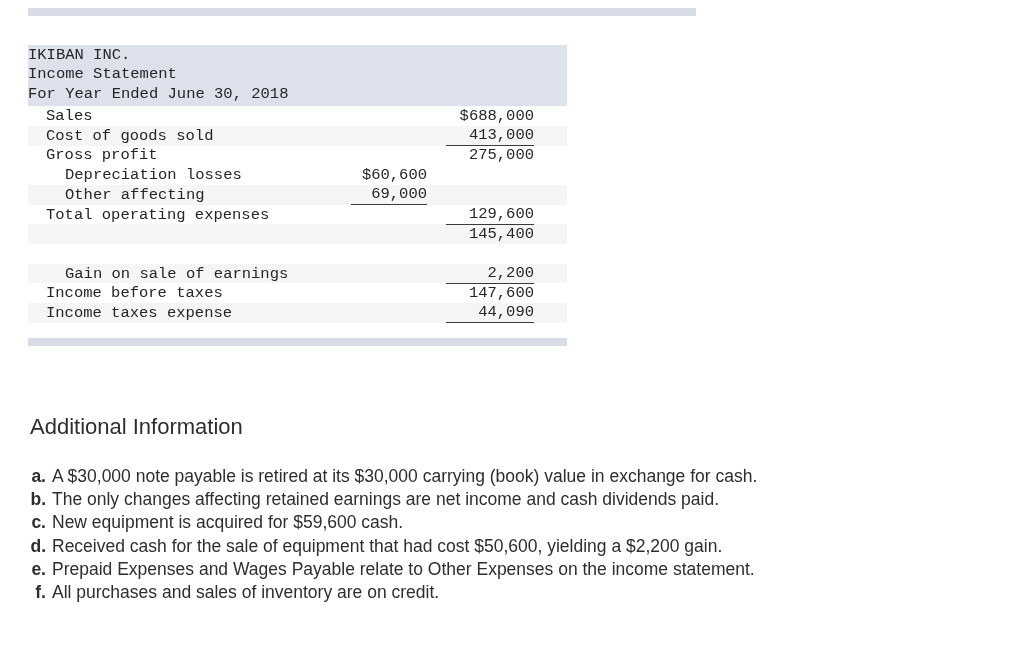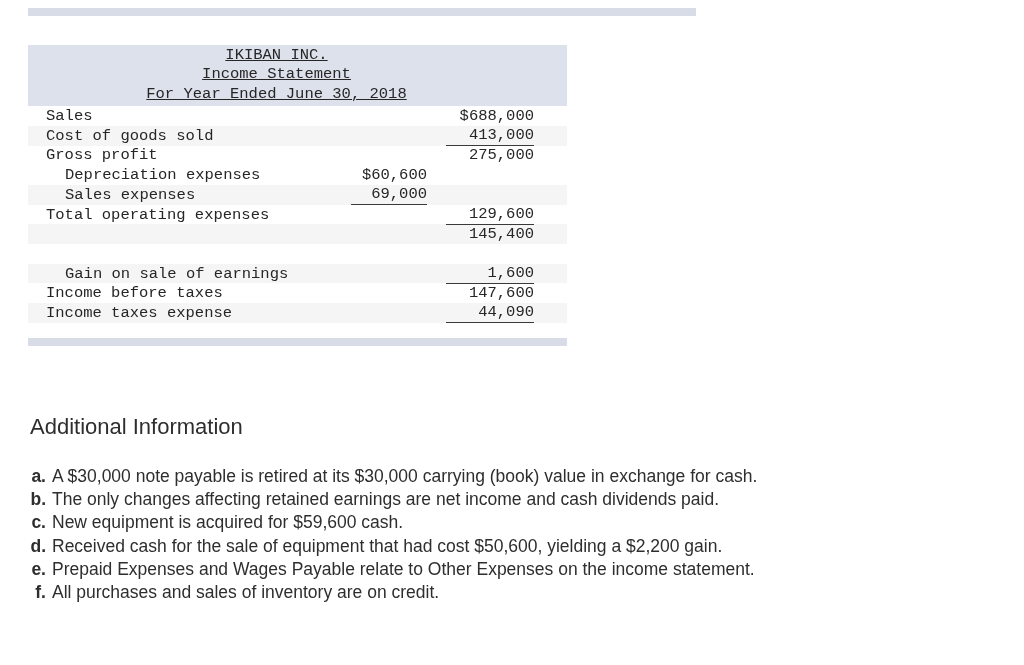--- a/index.html
+++ b/index.html
@@ -12,21 +12,21 @@
   }
   *{margin:0;padding:0;box-sizing:border-box;}
   html,body{width:1024px;height:665px;background:#ffffff;overflow:hidden;}
   body{position:relative;font-family:"Liberation Sans","DejaVu Sans",sans-serif;}
 
   .top-bar{position:absolute;left:28px;top:8px;width:668px;height:8px;background:var(--bar);}
 
   .statement{position:absolute;left:28px;top:45px;width:539px;
              font-family:"Liberation Mono","DejaVu Sans Mono",monospace;
              font-size:15.5px;color:var(--mono-ink);}
-  .stmt-header{background:var(--band);text-align:center;padding:1px 42px 2px 0;text-decoration:underline;}
+  .stmt-header{background:var(--band);padding:1px 42px 2px 0;}
   .stmt-header div{line-height:19.4px;white-space:pre;}
 
   .srow{display:flex;height:19.7px;align-items:center;padding-right:22px;}
   .srow.shaded{background:var(--rowalt);}
   .srow.net{margin-top:5px;height:20px;}
   .slabel{flex:1;padding-left:18px;white-space:pre;}
   .slabel.ind{padding-left:37px;}
   .scol{height:100%;display:flex;justify-content:center;align-items:center;}
   .scol.c1{width:92px;}
   .scol.c2{width:110px;}
@@ -72,28 +72,28 @@
         </span>
       </div>
       <div class="srow">
         <span class="slabel">Gross profit</span>
         <span class="scol c1"></span>
         <span class="scol c2">
           <span class="amt">275,000</span>
         </span>
       </div>
       <div class="srow">
-        <span class="slabel ind">Depreciation expenses</span>
+        <span class="slabel ind">Depreciation losses</span>
         <span class="scol c1">
           <span class="amt">$60,600</span>
         </span>
         <span class="scol c2"></span>
       </div>
       <div class="srow shaded">
-        <span class="slabel ind">Sales expenses</span>
+        <span class="slabel ind">Other affecting</span>
         <span class="scol c1">
           <span class="amt uline">69,000</span>
         </span>
         <span class="scol c2"></span>
       </div>
       <div class="srow">
         <span class="slabel">Total operating expenses</span>
         <span class="scol c1"></span>
         <span class="scol c2">
           <span class="amt uline">129,600</span>
@@ -107,21 +107,21 @@
         </span>
       </div>
       <div class="srow">
         <span class="scol c1"></span>
         <span class="scol c2"></span>
       </div>
       <div class="srow shaded">
         <span class="slabel ind">Gain on sale of earnings</span>
         <span class="scol c1"></span>
         <span class="scol c2">
-          <span class="amt uline">1,600</span>
+          <span class="amt uline">2,200</span>
         </span>
       </div>
       <div class="srow">
         <span class="slabel">Income before taxes</span>
         <span class="scol c1"></span>
         <span class="scol c2">
           <span class="amt">147,600</span>
         </span>
       </div>
       <div class="srow shaded">

